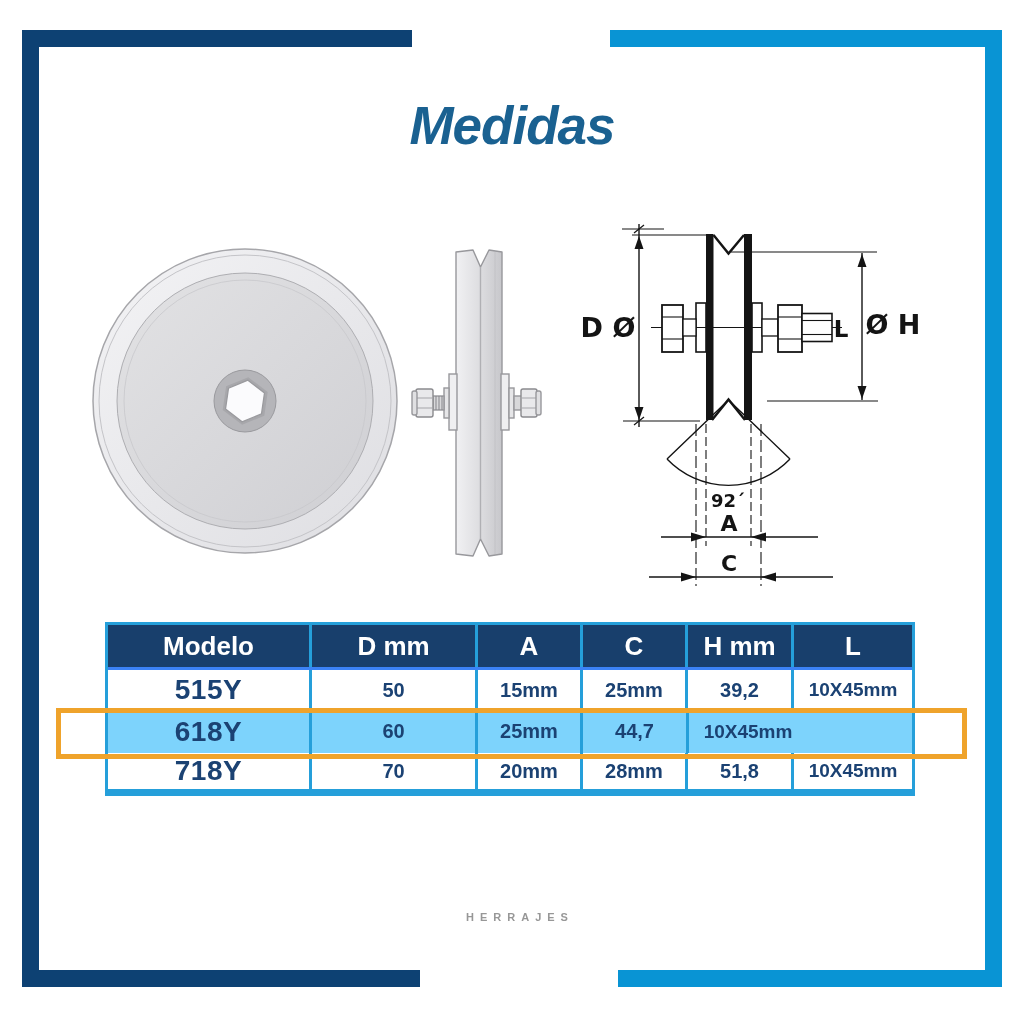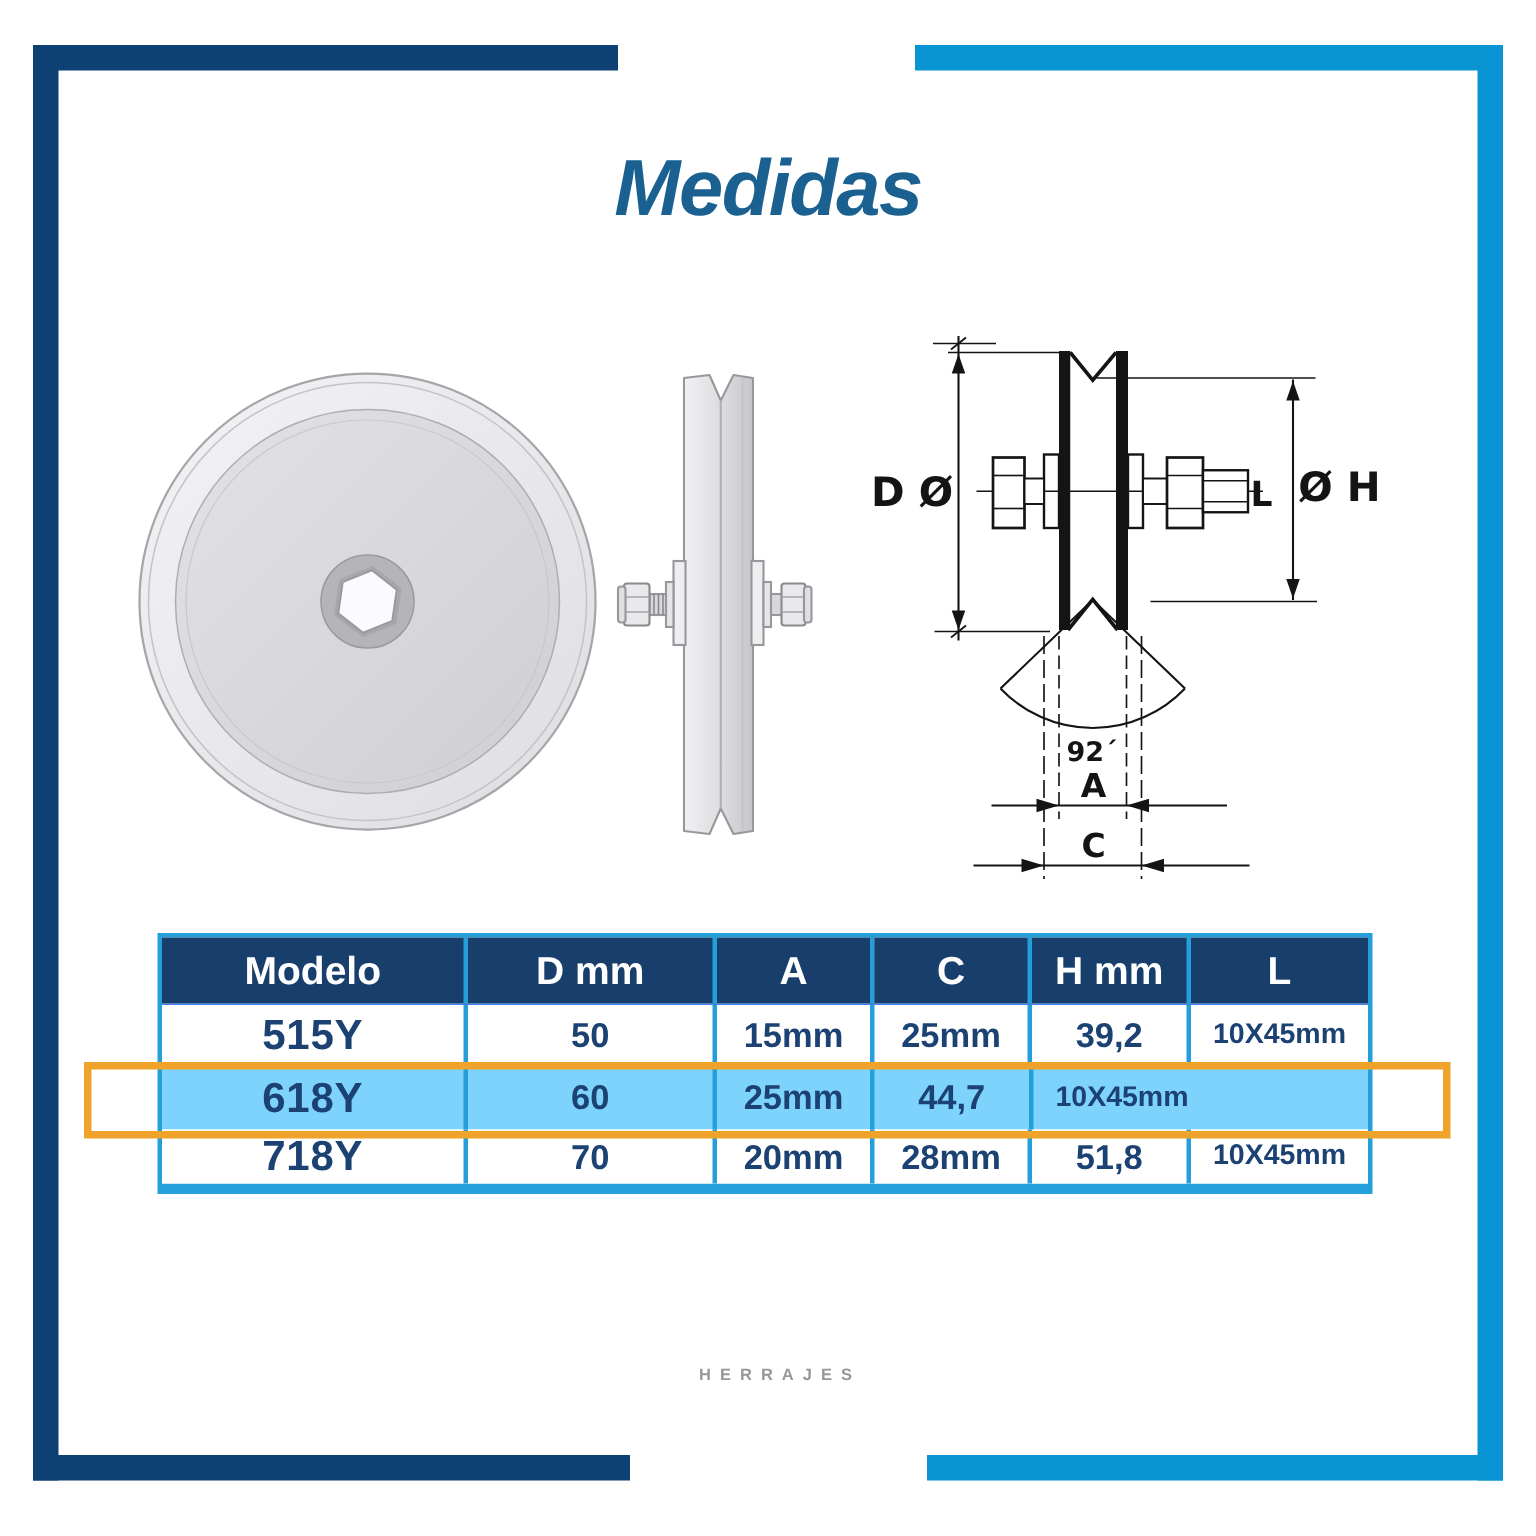--- a/index.html
+++ b/index.html
@@ -26,31 +26,31 @@
   }
 
   .illus { position:absolute; left:0; top:0; width:1024px; height:1024px; }
   .illus text { font-family:"DejaVu Sans","Liberation Sans",sans-serif; font-weight:bold; fill:#141414; }
 
   
   .spec-table {
     position:absolute; left:105px; top:622px; width:810px;
     border:3px solid #259fda; border-bottom-width:7px; background:#fff;
   }
-  .t-head { display:flex; height:45px; border-bottom:1px solid #3b82f6; }
+  .t-head { display:flex; height:45px; border-bottom:3px solid #3b82f6; }
   .th {
     background:#183f6c; color:#fff; font-weight:bold; font-size:26px;
     display:flex; align-items:center; justify-content:center;
     border-right:3px solid #259fda;
   }
   .t-row { display:flex; height:40px; background:#fff; }
   .t-row.hl { height:43px; background:#7dd3fc; }
   .t-row.last { height:36px; }
   .td {
-    color:#1b4273; font-weight:bold; font-size:23px;
+    color:#1b4273; font-weight:bold; font-size:20px;
     display:flex; align-items:center; justify-content:center;
     border-right:3px solid #259fda;
   }
   .c0{ width:204px; } .c1{ width:166px; } .c2{ width:105px; }
   .c3{ width:105px; } .c4{ width:106px; } .c5{ width:118px; border-right:none; }
   .td.c0{ font-size:28px; letter-spacing:0.5px; }
   .td.c5{ font-size:19px; }
 
   .highlight-box {
     position:absolute; left:56px; top:708px; width:911px; height:51px;

